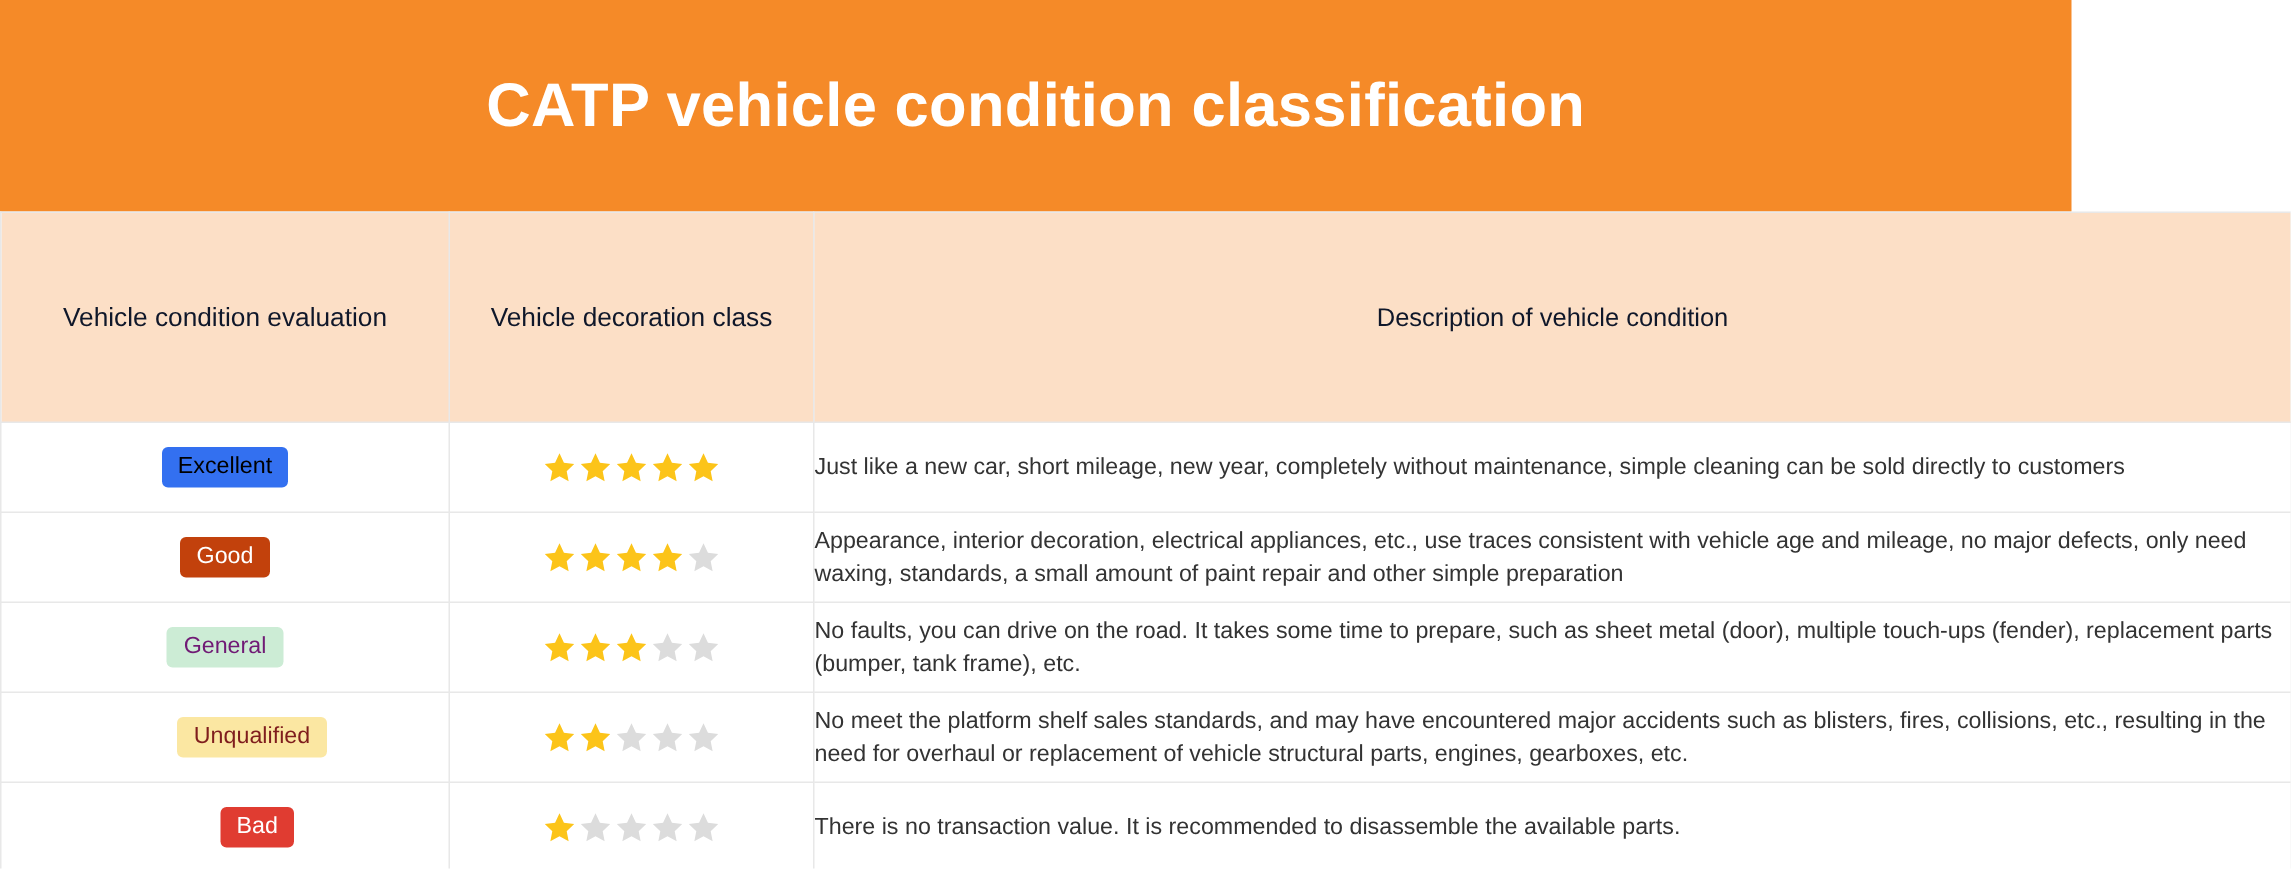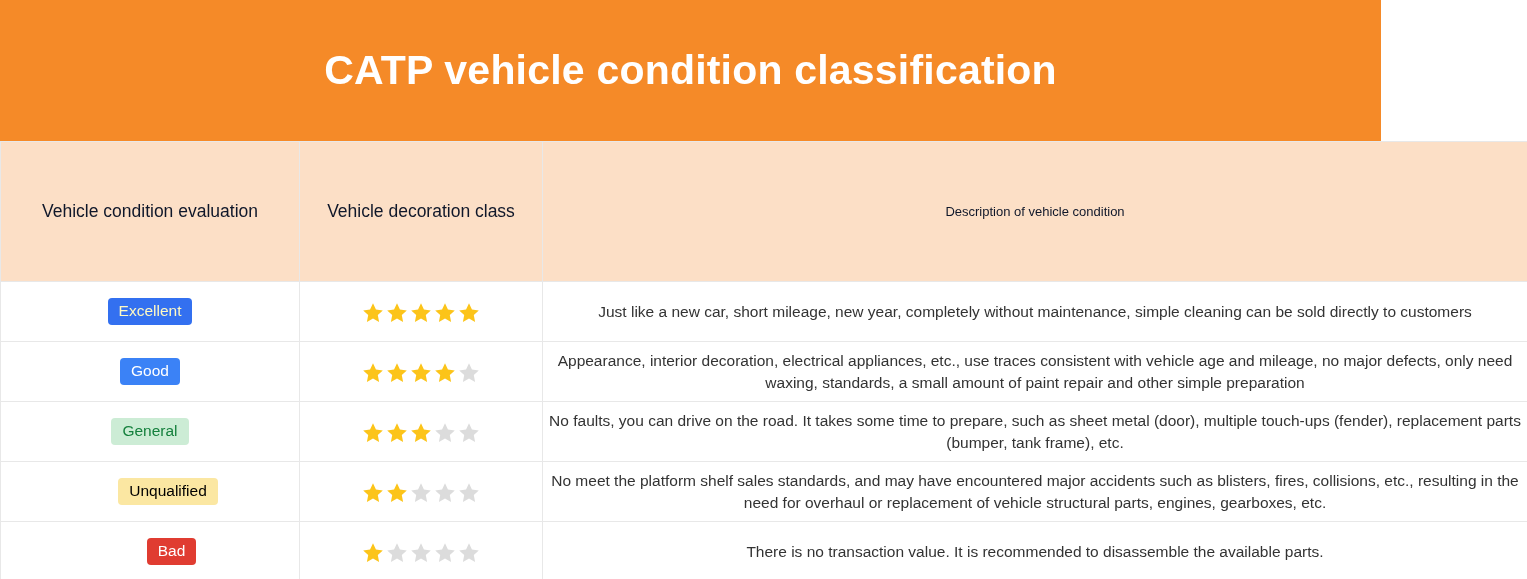--- a/index.html
+++ b/index.html
@@ -59,21 +59,21 @@
     background: #fcdfc6;
     height: 140px;
     vertical-align: middle;
     text-align: center;
     color: #0f172a;
     font-size: 17.5px;
     font-weight: normal;
     padding: 0 24px;
   }
   .grid tr.head-row th.desc-head {
-    font-size: 13px;
+    font-size: 17px;
   }
 
   .grid tr.data-row td {
     background: #ffffff;
     height: 60px;
     vertical-align: middle;
   }
 
   
   .eval-cell { text-align: center; }
@@ -101,21 +101,21 @@
     vertical-align: middle;
   }
   .star svg { display: block; width: 24px; height: 24px; }
 
   
   .desc-cell {
     padding: 6px 10px 6px 9px;
     color: #333333;
     font-size: 15.5px;
     line-height: 1.42;
-    text-align: center;
+    text-align: left;
   }
 </style>
 </head>
 <body>
 
 <div class="sheet">
 
   <div class="title-banner">
     <div class="title-text">CATP vehicle condition classification</div>
   </div>
@@ -128,66 +128,66 @@
     </colgroup>
     <thead>
       <tr class="head-row">
         <th>Vehicle condition evaluation</th>
         <th>Vehicle decoration class</th>
         <th class="desc-head">Description of vehicle condition</th>
       </tr>
     </thead>
     <tbody>
         <tr class="data-row">
-          <td class="eval-cell"><span class="badge" style="background: rgb(51, 112, 240); color: #fef9c3;">Excellent</span></td>
+          <td class="eval-cell"><span class="badge" style="background: rgb(51, 112, 240); color: #000000;">Excellent</span></td>
           <td class="stars-cell"><span class="stars"><span class="star"><svg viewBox="0 0 24 24" aria-hidden="true">
                   <path d="M12 2.2 L14.95 8.55 L21.8 9.4 L16.8 14.1 L18.1 20.9 L12 17.55 L5.9 20.9 L7.2 14.1 L2.2 9.4 L9.05 8.55 Z" fill="#fcc419"></path>
                 </svg></span><span class="star"><svg viewBox="0 0 24 24" aria-hidden="true">
                   <path d="M12 2.2 L14.95 8.55 L21.8 9.4 L16.8 14.1 L18.1 20.9 L12 17.55 L5.9 20.9 L7.2 14.1 L2.2 9.4 L9.05 8.55 Z" fill="#fcc419"></path>
                 </svg></span><span class="star"><svg viewBox="0 0 24 24" aria-hidden="true">
                   <path d="M12 2.2 L14.95 8.55 L21.8 9.4 L16.8 14.1 L18.1 20.9 L12 17.55 L5.9 20.9 L7.2 14.1 L2.2 9.4 L9.05 8.55 Z" fill="#fcc419"></path>
                 </svg></span><span class="star"><svg viewBox="0 0 24 24" aria-hidden="true">
                   <path d="M12 2.2 L14.95 8.55 L21.8 9.4 L16.8 14.1 L18.1 20.9 L12 17.55 L5.9 20.9 L7.2 14.1 L2.2 9.4 L9.05 8.55 Z" fill="#fcc419"></path>
                 </svg></span><span class="star"><svg viewBox="0 0 24 24" aria-hidden="true">
                   <path d="M12 2.2 L14.95 8.55 L21.8 9.4 L16.8 14.1 L18.1 20.9 L12 17.55 L5.9 20.9 L7.2 14.1 L2.2 9.4 L9.05 8.55 Z" fill="#fcc419"></path>
                 </svg></span></span></td>
           <td class="desc-cell">Just like a new car, short mileage, new year, completely without maintenance, simple cleaning can be sold directly to customers</td>
         </tr>
         <tr class="data-row">
-          <td class="eval-cell"><span class="badge" style="background: #3b82f6; color: rgb(255, 255, 255);">Good</span></td>
+          <td class="eval-cell"><span class="badge" style="background: #c2410c; color: rgb(255, 255, 255);">Good</span></td>
           <td class="stars-cell"><span class="stars"><span class="star"><svg viewBox="0 0 24 24" aria-hidden="true">
                   <path d="M12 2.2 L14.95 8.55 L21.8 9.4 L16.8 14.1 L18.1 20.9 L12 17.55 L5.9 20.9 L7.2 14.1 L2.2 9.4 L9.05 8.55 Z" fill="#fcc419"></path>
                 </svg></span><span class="star"><svg viewBox="0 0 24 24" aria-hidden="true">
                   <path d="M12 2.2 L14.95 8.55 L21.8 9.4 L16.8 14.1 L18.1 20.9 L12 17.55 L5.9 20.9 L7.2 14.1 L2.2 9.4 L9.05 8.55 Z" fill="#fcc419"></path>
                 </svg></span><span class="star"><svg viewBox="0 0 24 24" aria-hidden="true">
                   <path d="M12 2.2 L14.95 8.55 L21.8 9.4 L16.8 14.1 L18.1 20.9 L12 17.55 L5.9 20.9 L7.2 14.1 L2.2 9.4 L9.05 8.55 Z" fill="#fcc419"></path>
                 </svg></span><span class="star"><svg viewBox="0 0 24 24" aria-hidden="true">
                   <path d="M12 2.2 L14.95 8.55 L21.8 9.4 L16.8 14.1 L18.1 20.9 L12 17.55 L5.9 20.9 L7.2 14.1 L2.2 9.4 L9.05 8.55 Z" fill="#fcc419"></path>
                 </svg></span><span class="star"><svg viewBox="0 0 24 24" aria-hidden="true">
                   <path d="M12 2.2 L14.95 8.55 L21.8 9.4 L16.8 14.1 L18.1 20.9 L12 17.55 L5.9 20.9 L7.2 14.1 L2.2 9.4 L9.05 8.55 Z" fill="#dcdcdc"></path>
                 </svg></span></span></td>
           <td class="desc-cell">Appearance, interior decoration, electrical appliances, etc., use traces consistent with vehicle age and mileage, no major defects, only need waxing, standards, a small amount of paint repair and other simple preparation</td>
         </tr>
         <tr class="data-row">
-          <td class="eval-cell"><span class="badge" style="background: rgb(204, 236, 213); color: #15803d;">General</span></td>
+          <td class="eval-cell"><span class="badge" style="background: rgb(204, 236, 213); color: #701a75;">General</span></td>
           <td class="stars-cell"><span class="stars"><span class="star"><svg viewBox="0 0 24 24" aria-hidden="true">
                   <path d="M12 2.2 L14.95 8.55 L21.8 9.4 L16.8 14.1 L18.1 20.9 L12 17.55 L5.9 20.9 L7.2 14.1 L2.2 9.4 L9.05 8.55 Z" fill="#fcc419"></path>
                 </svg></span><span class="star"><svg viewBox="0 0 24 24" aria-hidden="true">
                   <path d="M12 2.2 L14.95 8.55 L21.8 9.4 L16.8 14.1 L18.1 20.9 L12 17.55 L5.9 20.9 L7.2 14.1 L2.2 9.4 L9.05 8.55 Z" fill="#fcc419"></path>
                 </svg></span><span class="star"><svg viewBox="0 0 24 24" aria-hidden="true">
                   <path d="M12 2.2 L14.95 8.55 L21.8 9.4 L16.8 14.1 L18.1 20.9 L12 17.55 L5.9 20.9 L7.2 14.1 L2.2 9.4 L9.05 8.55 Z" fill="#fcc419"></path>
                 </svg></span><span class="star"><svg viewBox="0 0 24 24" aria-hidden="true">
                   <path d="M12 2.2 L14.95 8.55 L21.8 9.4 L16.8 14.1 L18.1 20.9 L12 17.55 L5.9 20.9 L7.2 14.1 L2.2 9.4 L9.05 8.55 Z" fill="#dcdcdc"></path>
                 </svg></span><span class="star"><svg viewBox="0 0 24 24" aria-hidden="true">
                   <path d="M12 2.2 L14.95 8.55 L21.8 9.4 L16.8 14.1 L18.1 20.9 L12 17.55 L5.9 20.9 L7.2 14.1 L2.2 9.4 L9.05 8.55 Z" fill="#dcdcdc"></path>
                 </svg></span></span></td>
           <td class="desc-cell">No faults, you can drive on the road. It takes some time to prepare, such as sheet metal (door), multiple touch-ups (fender), replacement parts (bumper, tank frame), etc.</td>
         </tr>
         <tr class="data-row">
-          <td class="eval-cell"><span class="badge" style="background: rgb(251, 231, 162); color: #000000; margin-left: 36px;">Unqualified</span></td>
+          <td class="eval-cell"><span class="badge" style="background: rgb(251, 231, 162); color: #7f1d1d; margin-left: 36px;">Unqualified</span></td>
           <td class="stars-cell"><span class="stars"><span class="star"><svg viewBox="0 0 24 24" aria-hidden="true">
                   <path d="M12 2.2 L14.95 8.55 L21.8 9.4 L16.8 14.1 L18.1 20.9 L12 17.55 L5.9 20.9 L7.2 14.1 L2.2 9.4 L9.05 8.55 Z" fill="#fcc419"></path>
                 </svg></span><span class="star"><svg viewBox="0 0 24 24" aria-hidden="true">
                   <path d="M12 2.2 L14.95 8.55 L21.8 9.4 L16.8 14.1 L18.1 20.9 L12 17.55 L5.9 20.9 L7.2 14.1 L2.2 9.4 L9.05 8.55 Z" fill="#fcc419"></path>
                 </svg></span><span class="star"><svg viewBox="0 0 24 24" aria-hidden="true">
                   <path d="M12 2.2 L14.95 8.55 L21.8 9.4 L16.8 14.1 L18.1 20.9 L12 17.55 L5.9 20.9 L7.2 14.1 L2.2 9.4 L9.05 8.55 Z" fill="#dcdcdc"></path>
                 </svg></span><span class="star"><svg viewBox="0 0 24 24" aria-hidden="true">
                   <path d="M12 2.2 L14.95 8.55 L21.8 9.4 L16.8 14.1 L18.1 20.9 L12 17.55 L5.9 20.9 L7.2 14.1 L2.2 9.4 L9.05 8.55 Z" fill="#dcdcdc"></path>
                 </svg></span><span class="star"><svg viewBox="0 0 24 24" aria-hidden="true">
                   <path d="M12 2.2 L14.95 8.55 L21.8 9.4 L16.8 14.1 L18.1 20.9 L12 17.55 L5.9 20.9 L7.2 14.1 L2.2 9.4 L9.05 8.55 Z" fill="#dcdcdc"></path>

